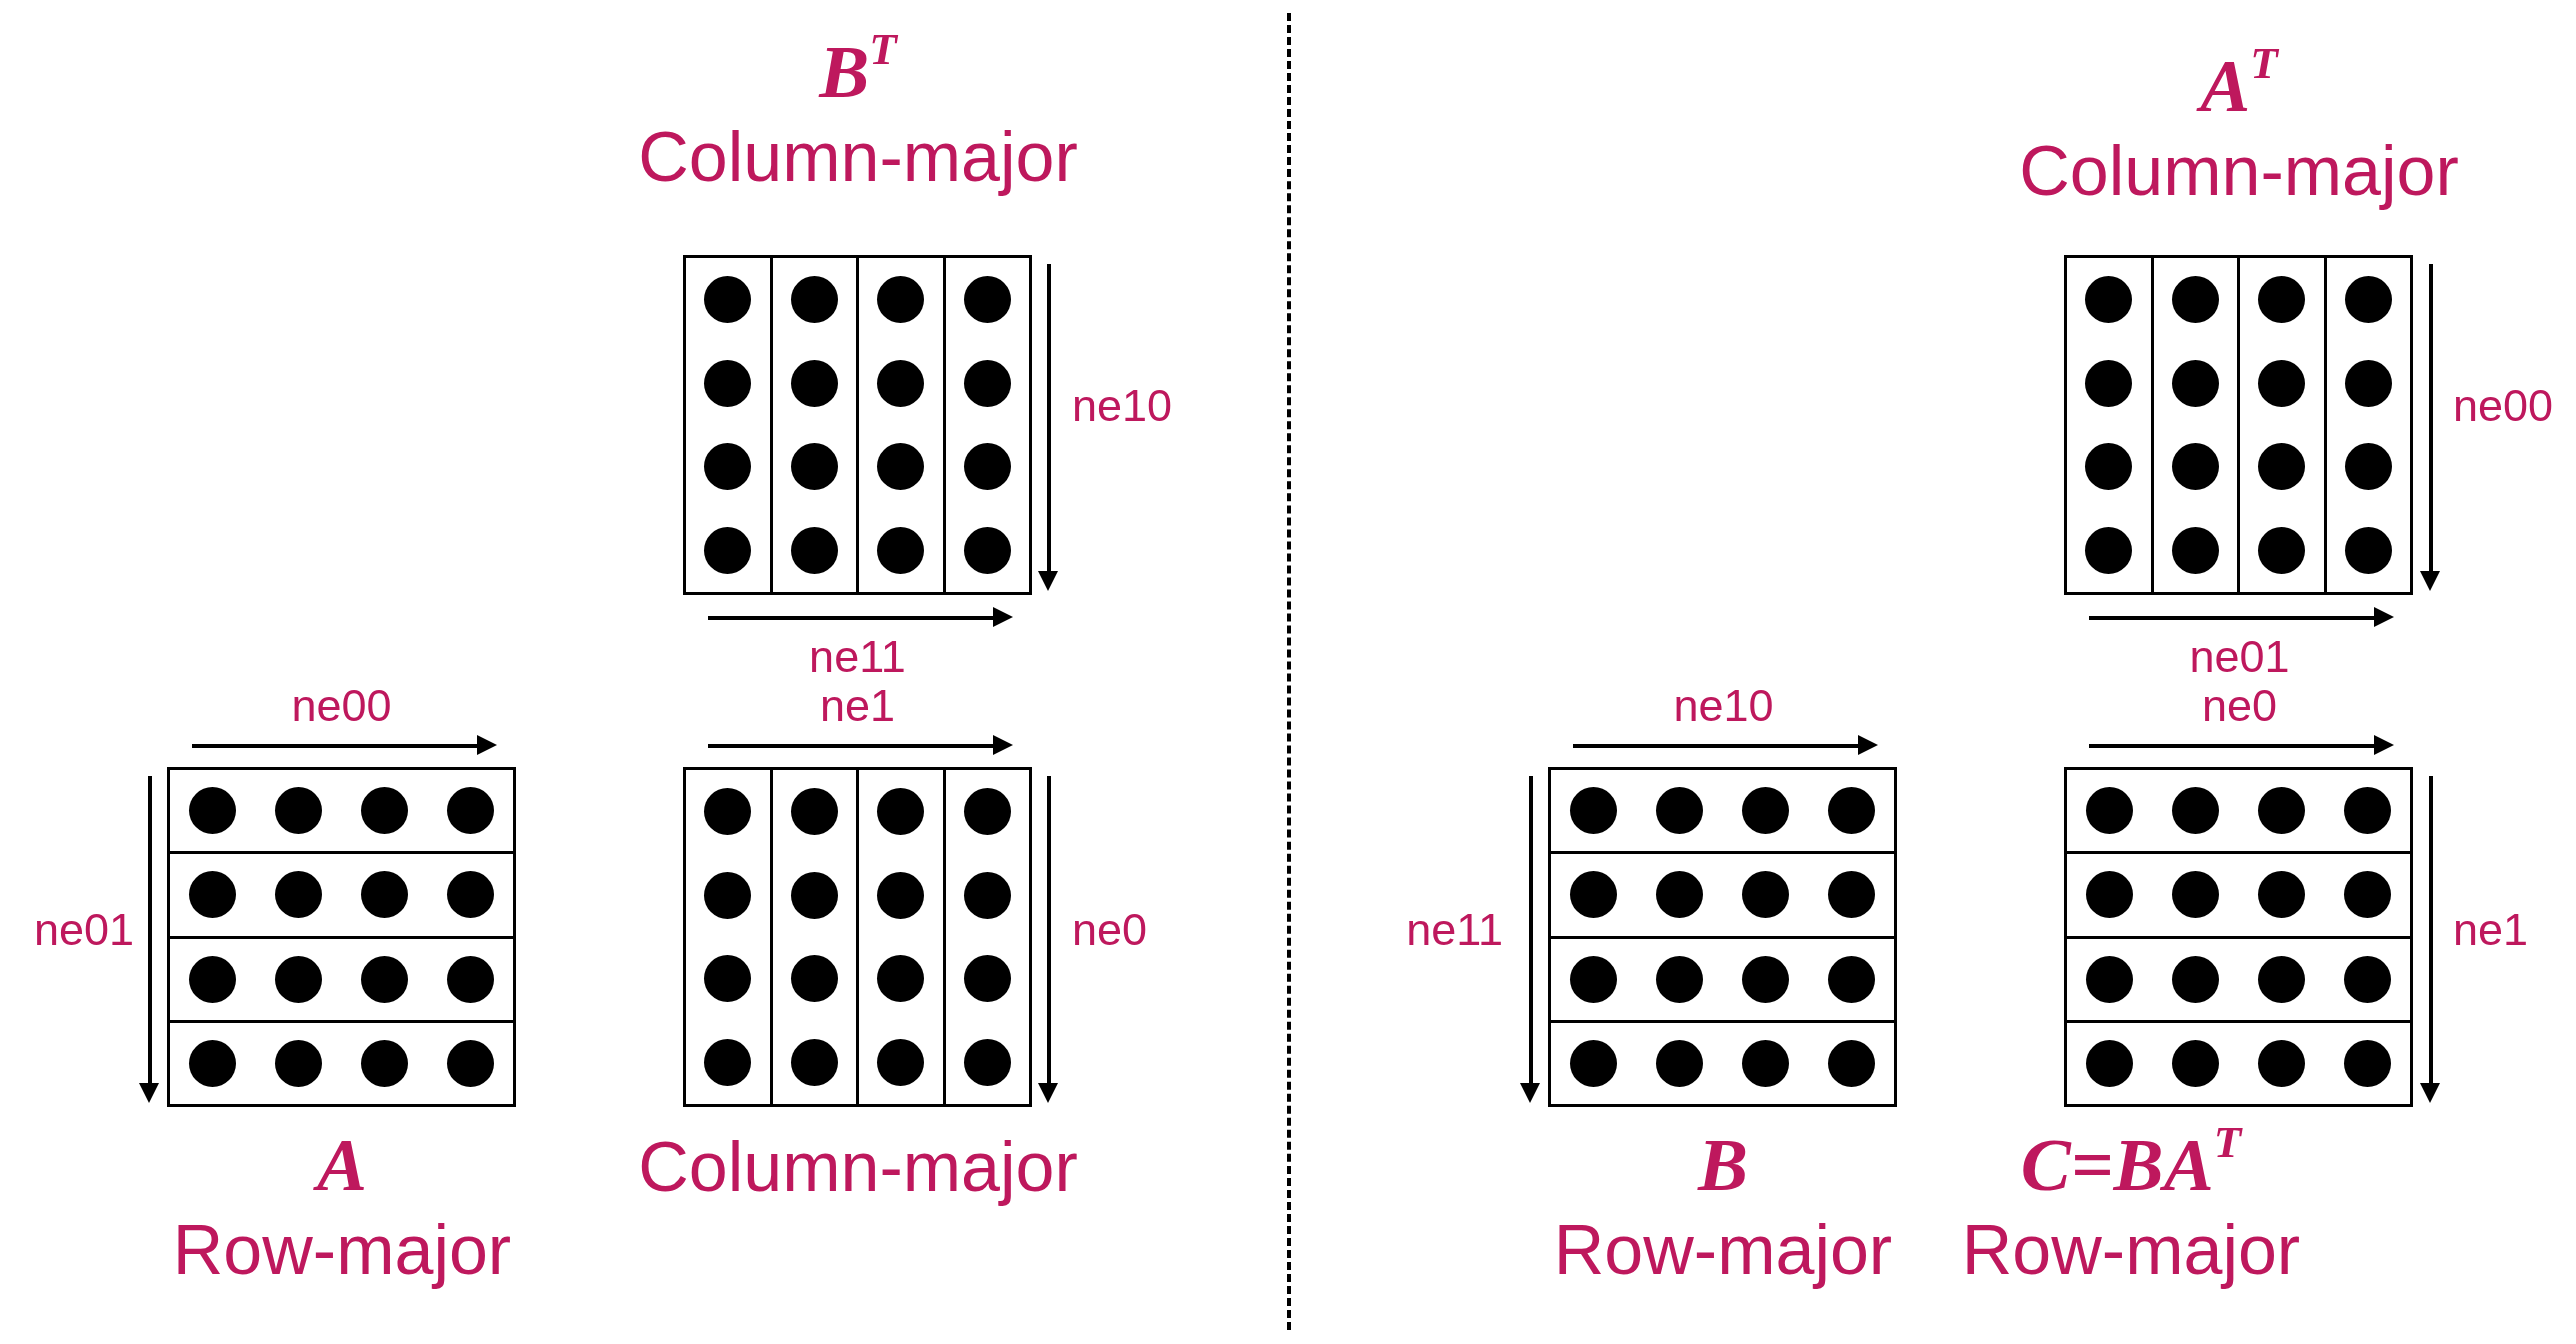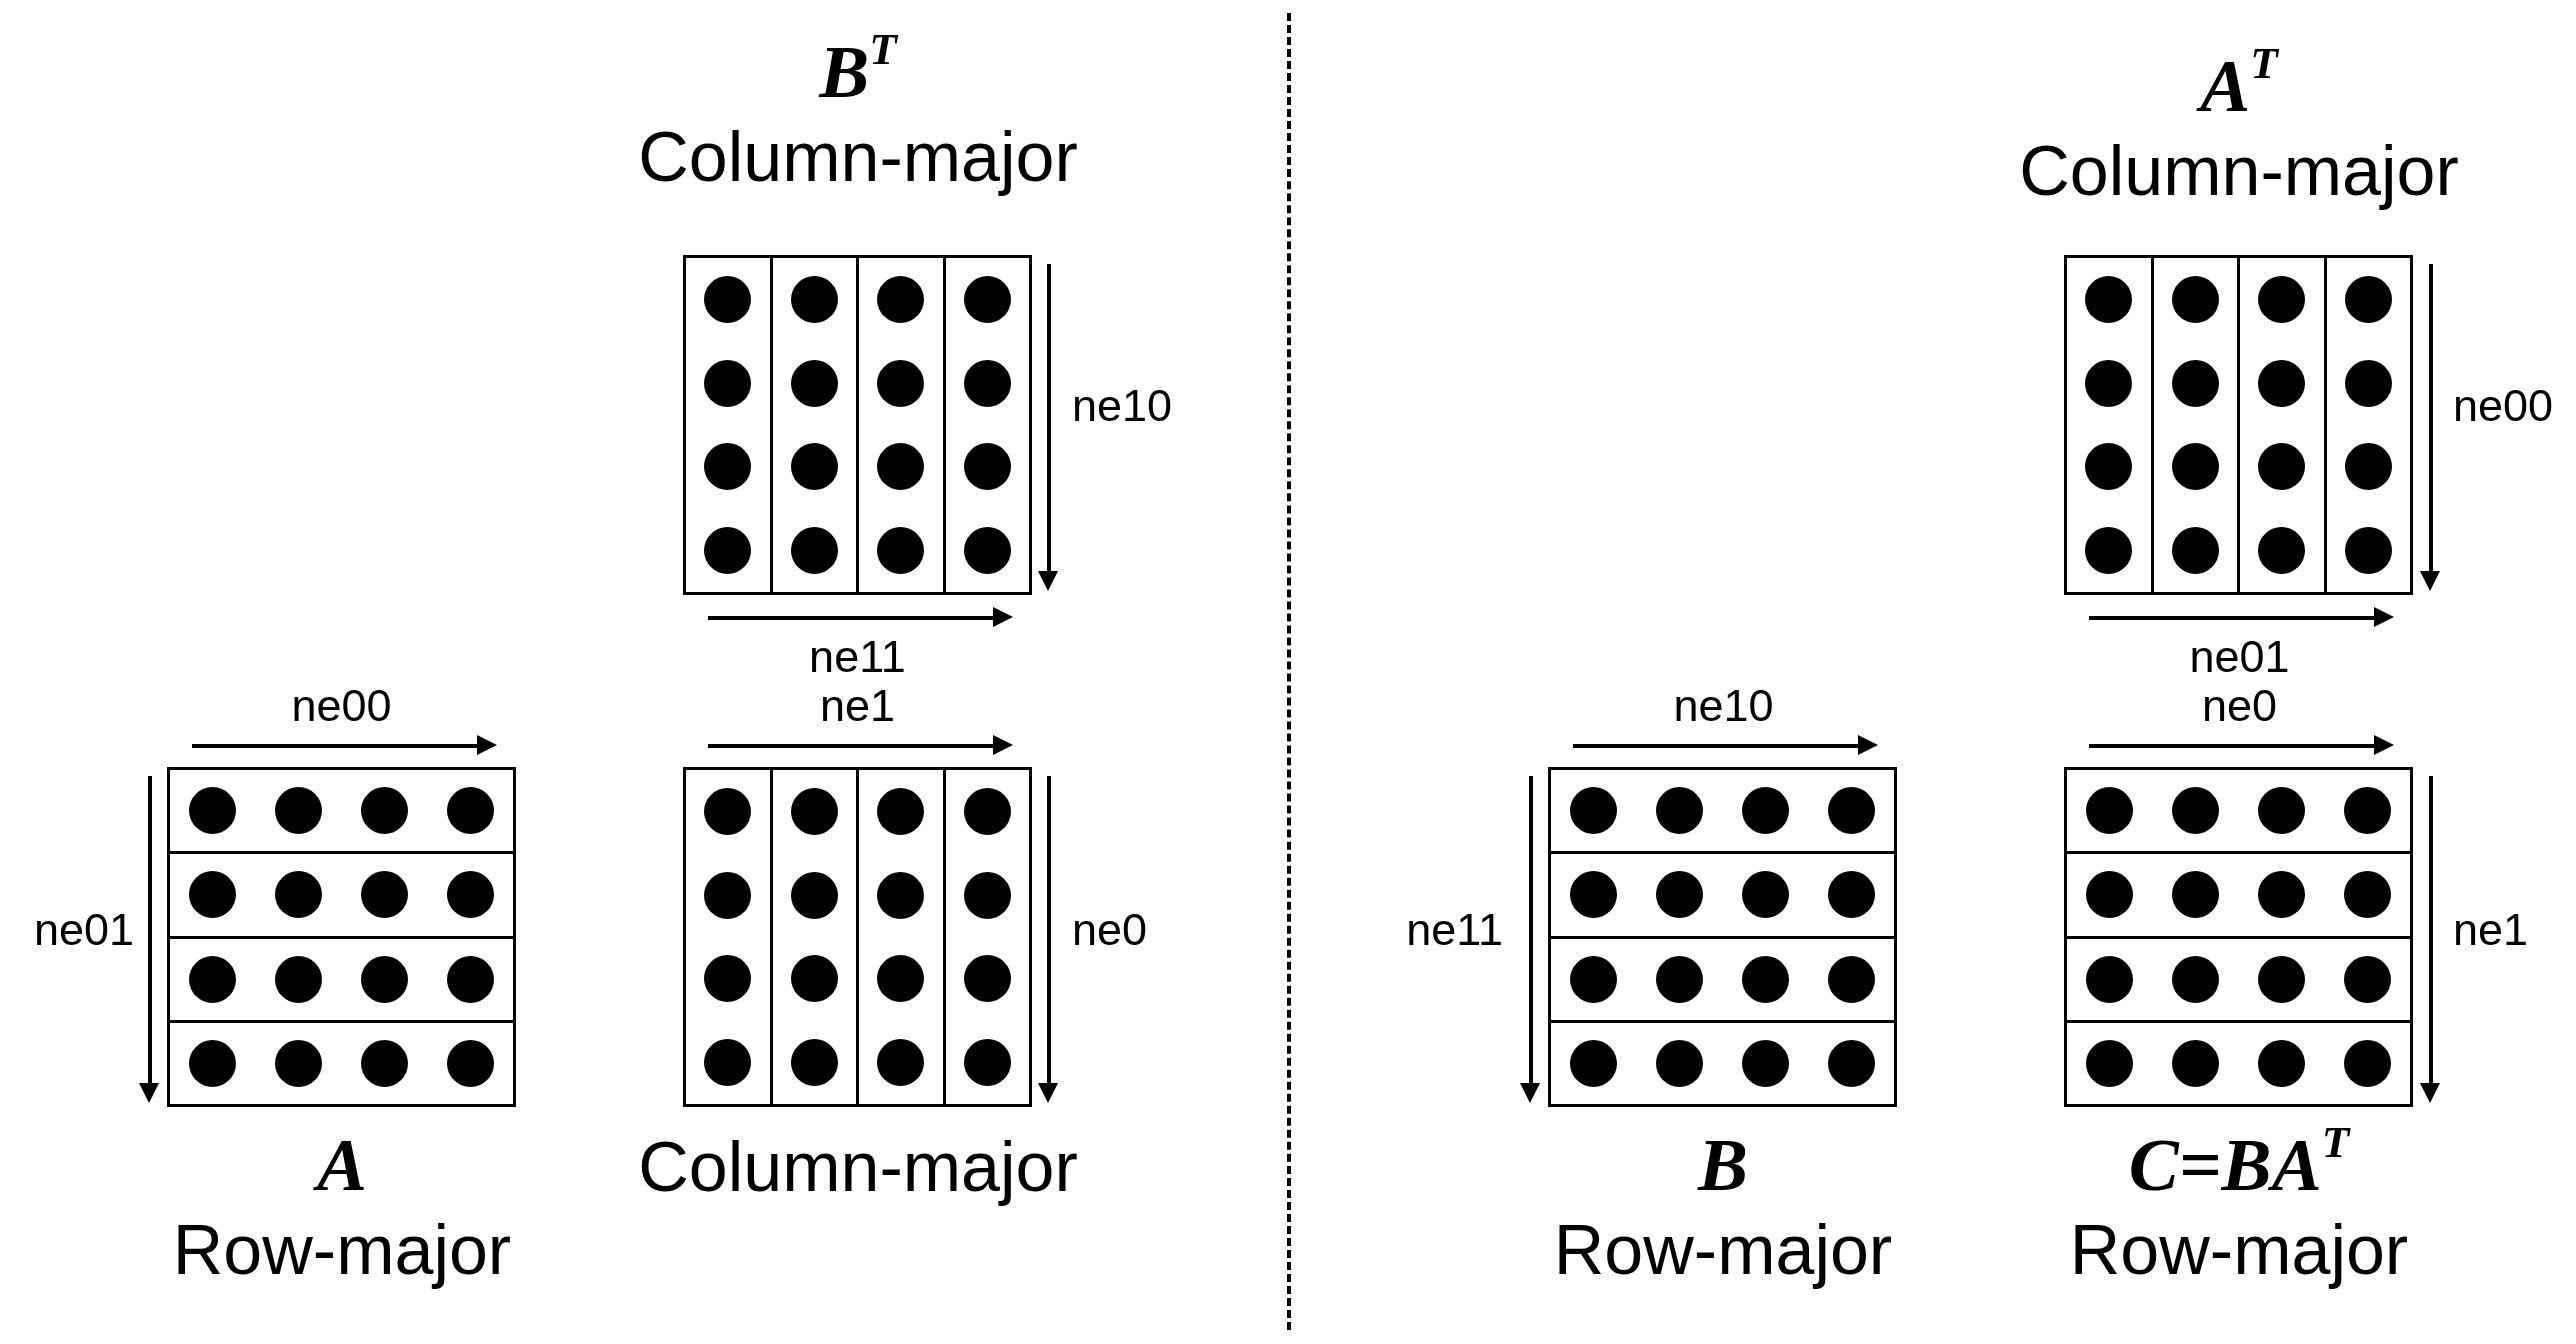--- a/index.html
+++ b/index.html
@@ -2,21 +2,21 @@
 <html style="font-size:14.3px"><head>
 <meta charset="utf-8">
 <style>
   html, body { margin: 0; padding: 0; background: #ffffff; }
   .canvas {
     position: relative;
     width: 2576px;
     height: 1344px;
     background: #ffffff;
     font-family: "Liberation Sans", sans-serif;
-    color: #000000;
+    color: #be185d;
     overflow: hidden;
   }
 
   
   .matrix {
     position: absolute;
     width: 349px;
     height: 340px;
     border: 3.6px solid #000;
     background: #fff;
@@ -308,21 +308,21 @@
         </div>
         <div class="stripe">
           <div class="dot"></div>
           <div class="dot"></div>
           <div class="dot"></div>
           <div class="dot"></div>
         </div>
       </div>
     <div class="arrow-v" style="left:2429px; top:776px; height:309px;"></div>
     <div class="ne-label" style="left:2453px; top:907px;">ne1</div>
-    <div class="caption" style="left:1970px; top:1124px;">
+    <div class="caption" style="left:1862px; top:1124px;">
       <div class="math"><span>C=BA</span><sup>T</sup><span></span><sup></sup></div>
       <div class="layout-label">Row-major</div>
     </div>
 
   </section>
 
 </div>
 
 
 </body></html>

